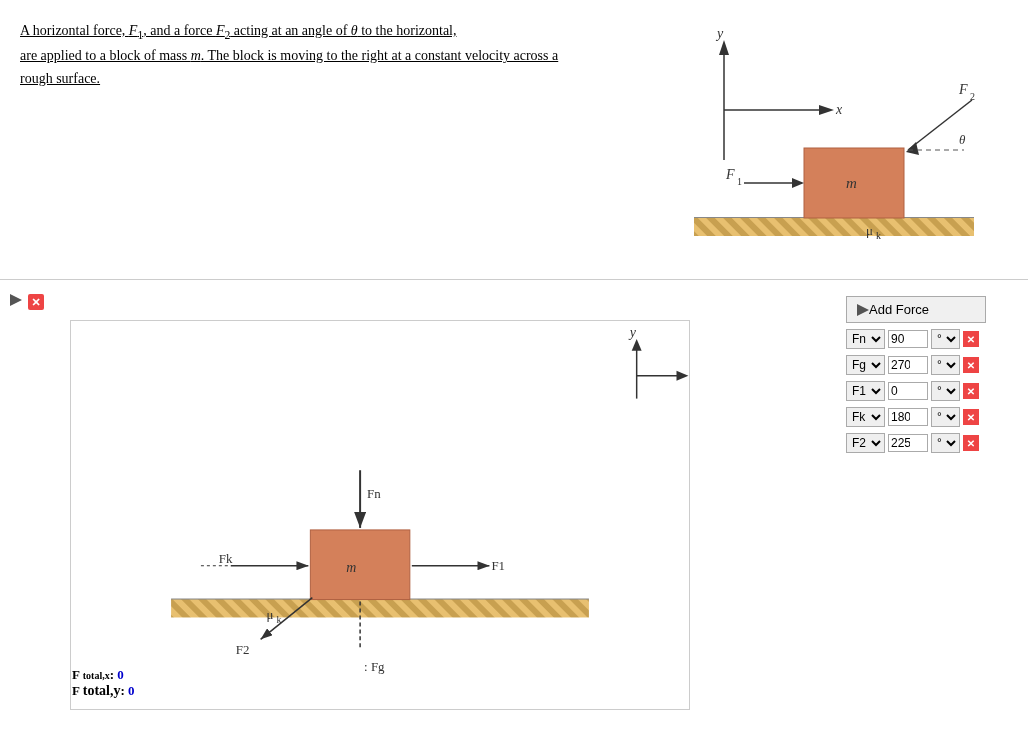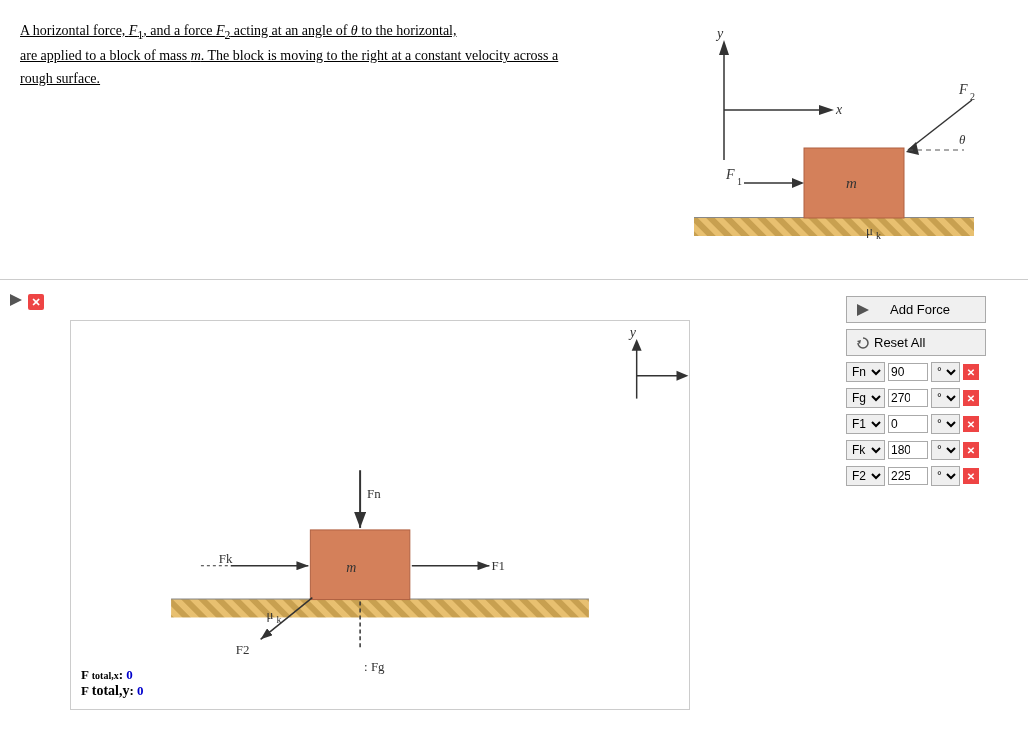--- a/index.html
+++ b/index.html
@@ -106,40 +106,40 @@
       left: 0;
       width: 100%;
       height: 100%;
       pointer-events: none;
     }
 
     
     .totals {
       position: absolute;
       bottom: 10px;
-      left: 10px;
+      left: 1px;
       font-size: 13px;
       font-weight: bold;
     }
 
     .totals span.val {
       color: #0000cc;
       font-weight: bold;
     }
 
     
     .btn-add-force {
       background: #f0f0f0;
       border: 1px solid #aaa;
       padding: 5px 10px;
       font-size: 13px;
       cursor: pointer;
       display: flex;
       align-items: center;
-      gap: 21px;
+      gap: 0;
       width: 140px;
     }
 
     .btn-reset {
       background: #f0f0f0;
       border: 1px solid #aaa;
       padding: 5px 10px;
       font-size: 13px;
       cursor: pointer;
       display: flex;
@@ -314,27 +314,20 @@
     </div>
   </div>
 
   <div class="bottom-right">
     <button class="btn-add-force">
       <svg width="12" height="12" viewBox="0 0 12 12">
           <polygon points="0,0 12,6 0,12" fill="#555"></polygon>
         </svg>
       <span>Add Force</span>
     </button>
-    <button class="btn-reset">
-      <svg width="12" height="12" viewBox="0 0 12 12">
-        <path d="M6,1 A5,5 0 1,1 1,6" stroke="#555" stroke-width="1.5" fill="none"></path>
-        <polygon points="0,4 3,7 4,3" fill="#555"></polygon>
-      </svg>
-      <span>Reset All</span>
-    </button>
 
     <div class="force-row">
       <select>
         <option>Fn</option><option>Fg</option><option>F1</option><option>Fk</option><option>F2</option>
       </select>
       <input type="number" value="90" style="">
       <select><option>°</option></select>
       <button class="x-btn">✕</button>
     </div>
     <div class="force-row">

